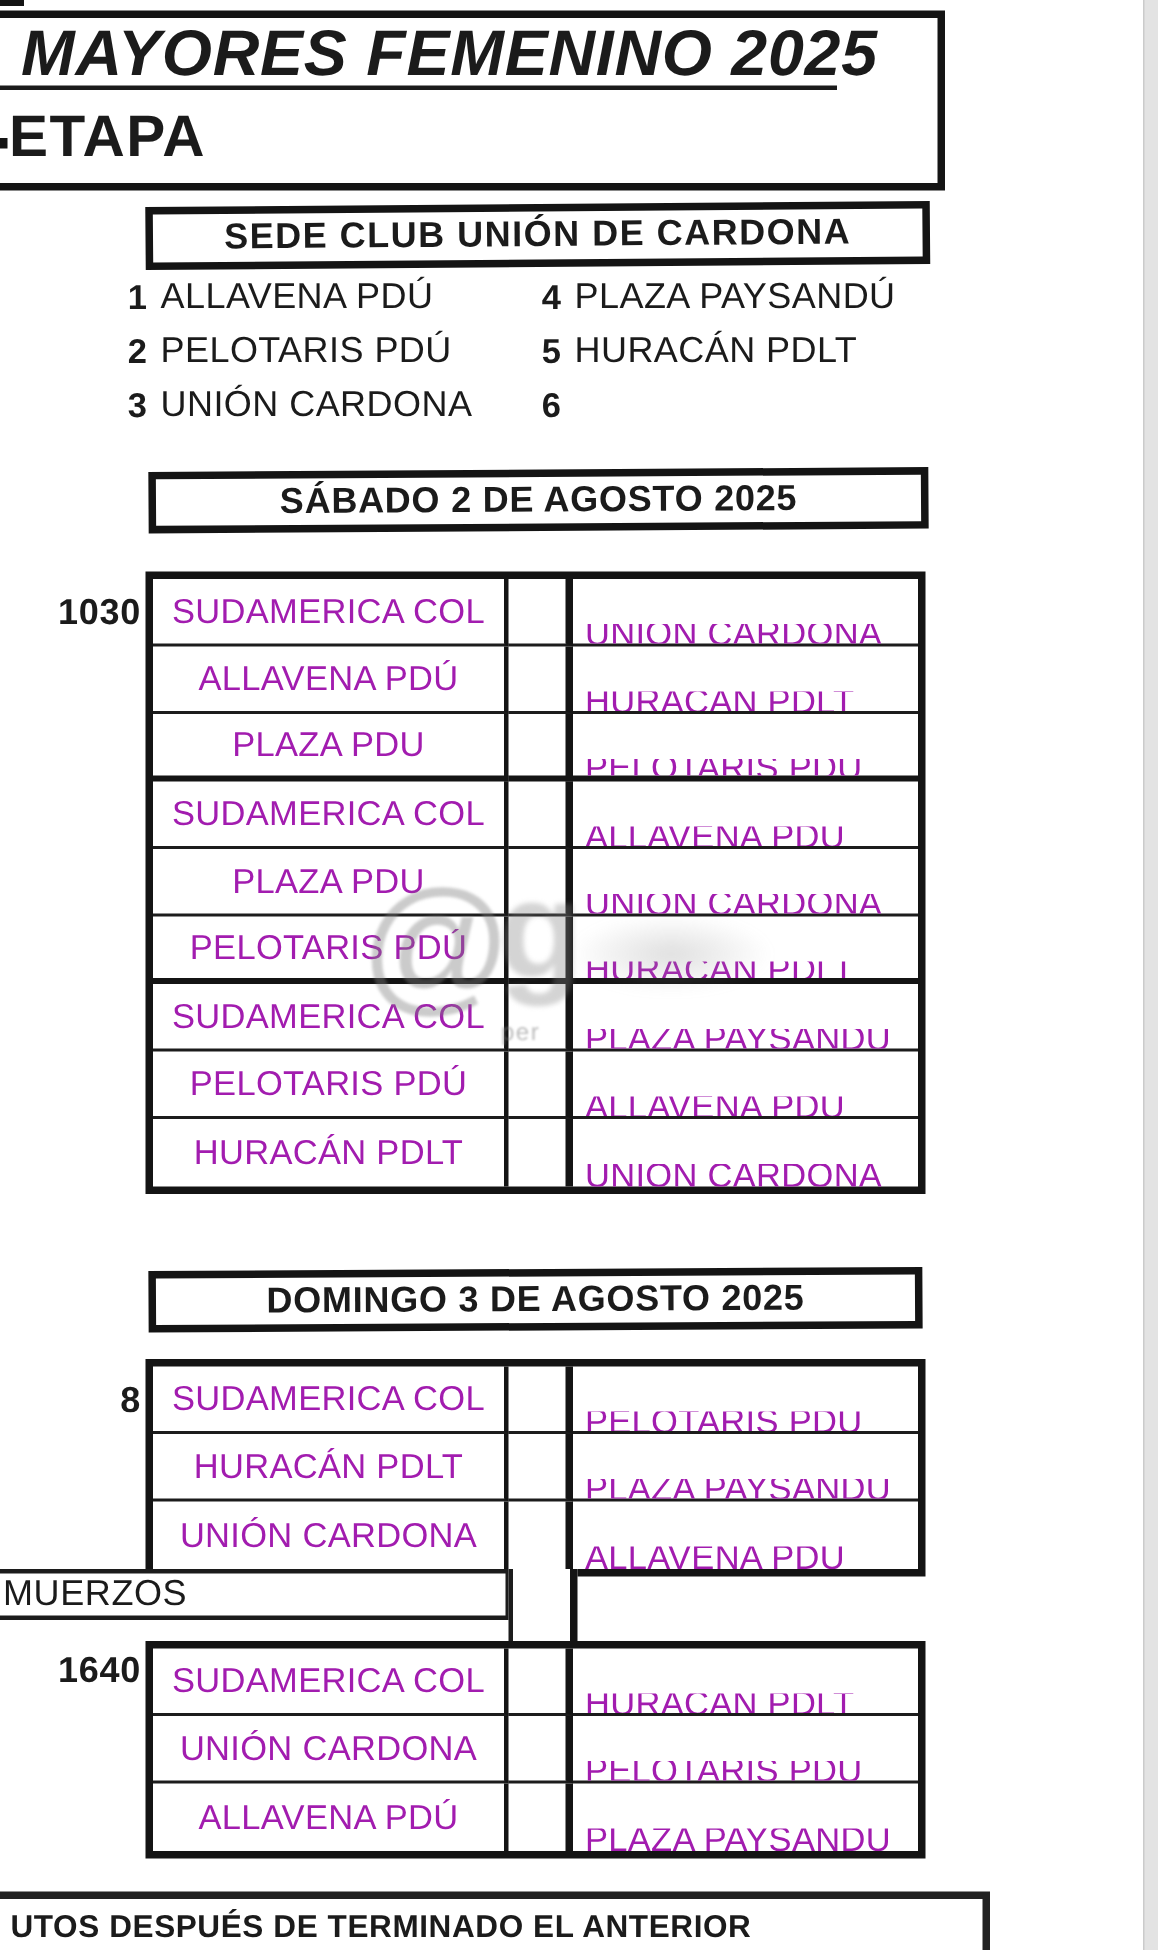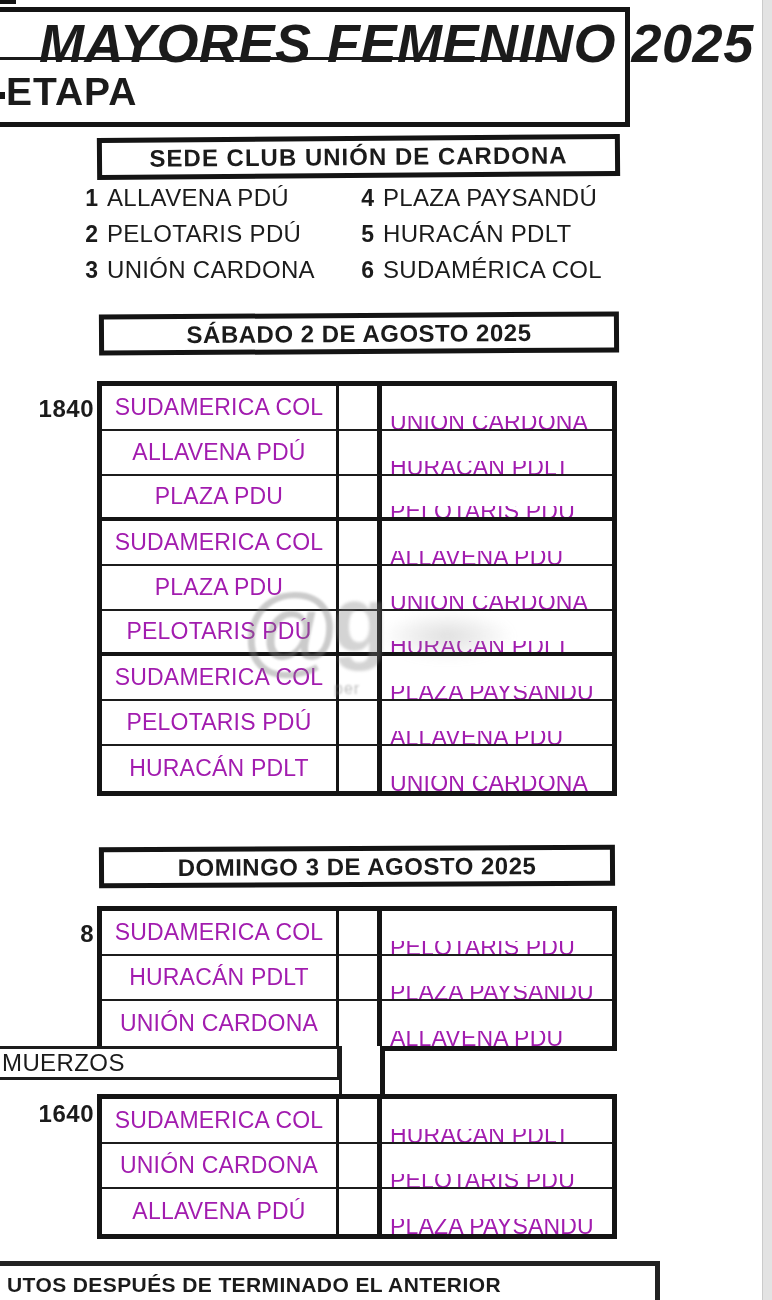--- a/index.html
+++ b/index.html
@@ -9,21 +9,21 @@
     font-family:"Liberation Sans","DejaVu Sans",sans-serif;
     color:#1b1b1b;
     filter:blur(0.4px);
   }
   .abs{position:absolute;}
   
   .artifact-topleft{left:0;top:0;width:16px;height:4px;background:#141414;}
   .stage-dot{left:0;top:92px;width:5px;height:7px;background:#141414;}
   
   .title-box{left:-14px;top:7px;width:634px;height:110px;border:5px solid #141414;background:#fff;}
-  .title-text{left:14px;top:12px;font-size:54px;font-weight:700;font-style:italic;letter-spacing:0.5px;white-space:nowrap;margin-left:25px;}
+  .title-text{left:14px;top:12px;font-size:43px;font-weight:700;font-style:italic;letter-spacing:0.5px;white-space:nowrap;}
   .title-underline{left:0;top:57px;width:558px;height:3px;background:#1b1b1b;}
   .stage-text{left:6px;top:70px;font-size:39px;font-weight:600;letter-spacing:1px;white-space:nowrap;}
   
   .hdr-box{border:5px solid #141414;background:#fff;display:flex;align-items:center;justify-content:center;
            font-weight:700;font-size:24px;letter-spacing:1px;white-space:nowrap;}
   .sede-box{left:97px;top:136px;width:513px;height:32px;transform:rotate(-0.45deg);}
   .sab-box{left:99px;top:313px;width:510px;height:31px;transform:rotate(-0.35deg);letter-spacing:0.5px;}
   .dom-box{left:99px;top:846px;width:506px;height:31px;transform:rotate(-0.3deg);letter-spacing:0.5px;}
   
   .team-col{display:flex;flex-direction:column;}
@@ -108,28 +108,27 @@
     <div class="team-row">
       <span class="team-num">4</span>
       <span class="team-name">PLAZA PAYSANDÚ</span>
     </div>
     <div class="team-row">
       <span class="team-num">5</span>
       <span class="team-name">HURACÁN PDLT</span>
     </div>
     <div class="team-row">
       <span class="team-num">6</span>
-      <span class="team-name">SUDAMÉRICA COL</span>
     </div>
   </div>
 
   <div class="abs hdr-box sab-box">
     <span>SÁBADO 2 DE AGOSTO 2025</span>
   </div>
-  <div class="abs time-label" style="left:38px;top:395px;">1840</div>
+  <div class="abs time-label" style="left:38px;top:395px;">1030</div>
 
   <div class="abs match-table sab-table">
     <div class="mrow">
       <div class="cell home">SUDAMERICA COL</div>
       <div class="cell score"></div>
       <div class="cell away">UNION CARDONA</div>
     </div>
     <div class="mrow">
       <div class="cell home">ALLAVENA PDÚ</div>
       <div class="cell score"></div>

